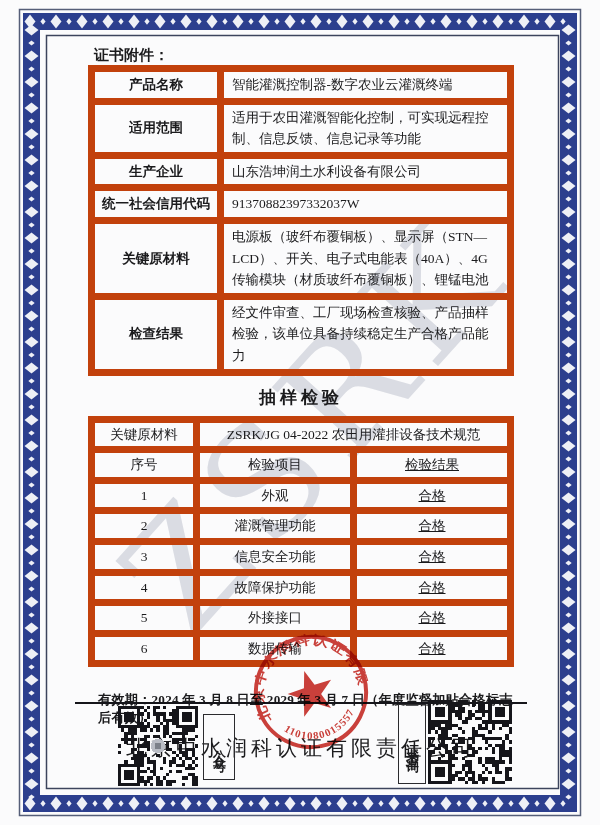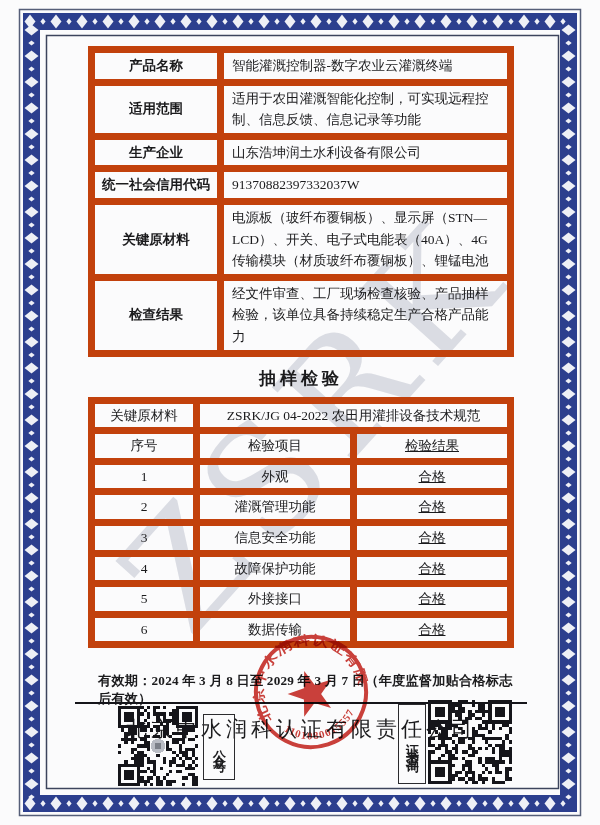--- a/index.html
+++ b/index.html
@@ -251,20 +251,21 @@
       <path d="M568.5 768.4 L571.7 771 L568.5 773.6 L565.3 771 Z" fill="#eef0f6"></path>
       <path d="M31.5 778.5 L38.5 784 L31.5 789.5 L24.5 784 Z" fill="#eef0f6"></path>
       <path d="M31.5 794.4 L34.7 797 L31.5 799.6 L28.3 797 Z" fill="#eef0f6"></path>
       <path d="M568.5 778.5 L575.5 784 L568.5 789.5 L561.5 784 Z" fill="#eef0f6"></path>
       <path d="M568.5 794.4 L571.7 797 L568.5 799.6 L565.3 797 Z" fill="#eef0f6"></path>
     </svg>
 
   <div class="watermark">ZSRK</div>
 
   <div class="content">
+    <div class="attachment">证书附件：</div>
 
     <table class="t1">
       <tbody>
       <tr style="height:26px">
         <td class="lbl">产品名称</td>
         <td>智能灌溉控制器-数字农业云灌溉终端</td>
       </tr>
       <tr style="height:47px">
         <td class="lbl">适用范围</td>
         <td>适用于农田灌溉智能化控制，可实现远程控制、信息反馈、信息记录等功能</td>

